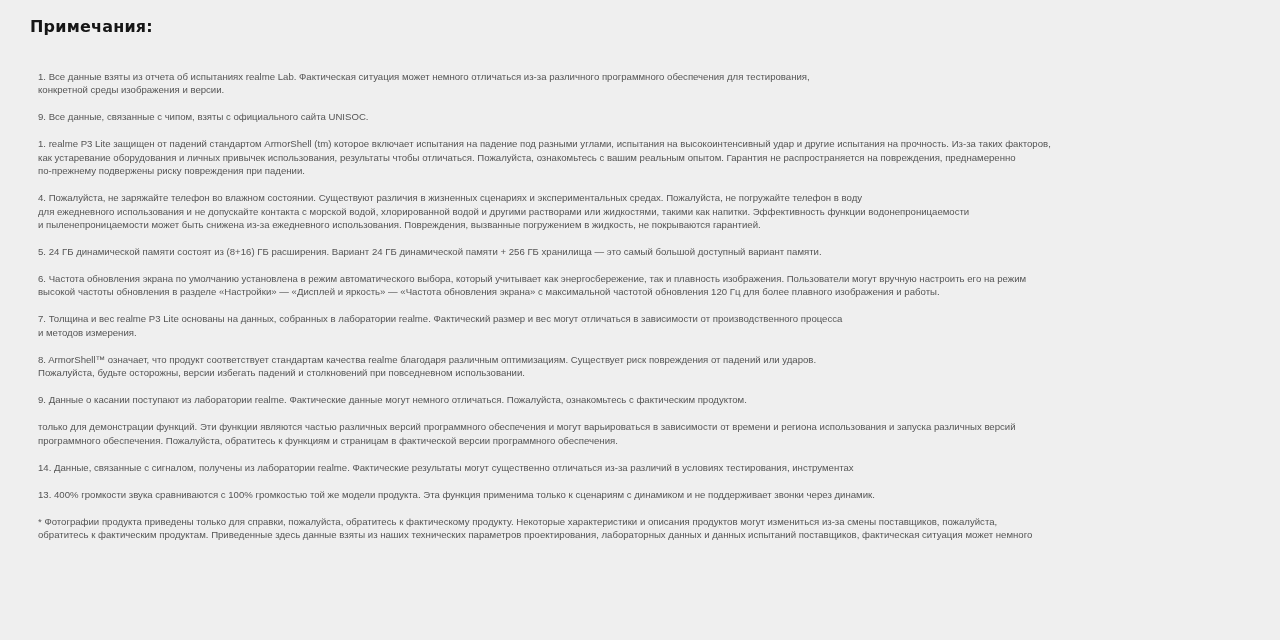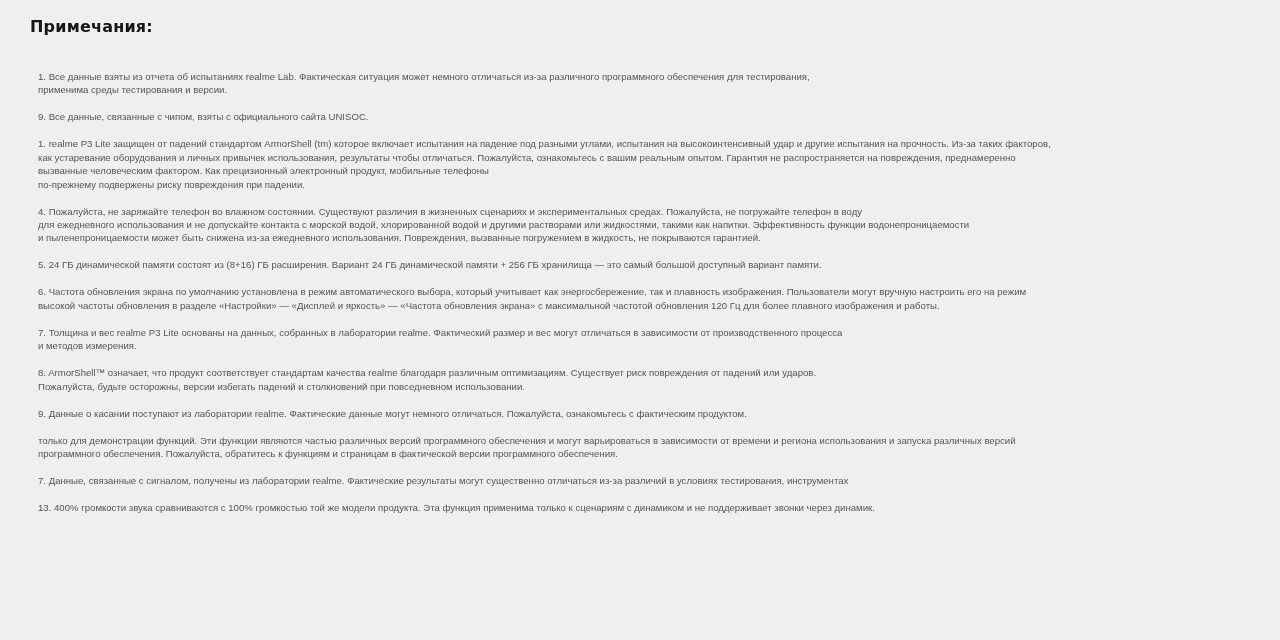--- a/index.html
+++ b/index.html
@@ -51,29 +51,28 @@
   </style>
 </head>
 <body>
 
 <div class="page">
   <h1 class="title">Примечания:</h1>
 
   <ul class="notes">
     <li class="note">
       <span class="line">1. Все данные взяты из отчета об испытаниях realme Lab. Фактическая ситуация может немного отличаться из-за различного программного обеспечения для тестирования,</span>
-      <span class="line">применима среды тестирования и версии.</span>
+      <span class="line">конкретной среды изображения и версии.</span>
     </li>
     <li class="note">
       <span class="line">9. Все данные, связанные с чипом, взяты с официального сайта UNISOC.</span>
     </li>
     <li class="note">
       <span class="line">1. realme P3 Lite защищен от падений стандартом ArmorShell (tm) которое включает испытания на падение под разными углами, испытания на высокоинтенсивный удар и другие испытания на прочность. Из-за таких факторов,</span>
       <span class="line">как устаревание оборудования и личных привычек использования, результаты чтобы отличаться. Пожалуйста, ознакомьтесь с вашим реальным опытом. Гарантия не распространяется на повреждения, преднамеренно</span>
-      <span class="line">вызванные человеческим фактором. Как прецизионный электронный продукт, мобильные телефоны</span>
       <span class="line">по-прежнему подвержены риску повреждения при падении.</span>
     </li>
     <li class="note">
       <span class="line">4. Пожалуйста, не заряжайте телефон во влажном состоянии. Существуют различия в жизненных сценариях и экспериментальных средах. Пожалуйста, не погружайте телефон в воду</span>
       <span class="line">для ежедневного использования и не допускайте контакта с морской водой, хлорированной водой и другими растворами или жидкостями, такими как напитки. Эффективность функции водонепроницаемости</span>
       <span class="line">и пыленепроницаемости может быть снижена из-за ежедневного использования. Повреждения, вызванные погружением в жидкость, не покрываются гарантией.</span>
     </li>
     <li class="note">
       <span class="line">5. 24 ГБ динамической памяти состоят из (8+16) ГБ расширения. Вариант 24 ГБ динамической памяти + 256 ГБ хранилища — это самый большой доступный вариант памяти.</span>
     </li>
@@ -90,21 +89,23 @@
       <span class="line">Пожалуйста, будьте осторожны, версии избегать падений и столкновений при повседневном использовании.</span>
     </li>
     <li class="note">
       <span class="line">9. Данные о касании поступают из лаборатории realme. Фактические данные могут немного отличаться. Пожалуйста, ознакомьтесь с фактическим продуктом.</span>
     </li>
     <li class="note">
       <span class="line">только для демонстрации функций. Эти функции являются частью различных версий программного обеспечения и могут варьироваться в зависимости от времени и региона использования и запуска различных версий</span>
       <span class="line">программного обеспечения. Пожалуйста, обратитесь к функциям и страницам в фактической версии программного обеспечения.</span>
     </li>
     <li class="note">
-      <span class="line">7. Данные, связанные с сигналом, получены из лаборатории realme. Фактические результаты могут существенно отличаться из-за различий в условиях тестирования, инструментах</span>
+      <span class="line">14. Данные, связанные с сигналом, получены из лаборатории realme. Фактические результаты могут существенно отличаться из-за различий в условиях тестирования, инструментах</span>
     </li>
     <li class="note">
       <span class="line">13. 400% громкости звука сравниваются с 100% громкостью той же модели продукта. Эта функция применима только к сценариям с динамиком и не поддерживает звонки через динамик.</span>
     </li>
     <li class="note">
+      <span class="line">* Фотографии продукта приведены только для справки, пожалуйста, обратитесь к фактическому продукту. Некоторые характеристики и описания продуктов могут измениться из-за смены поставщиков, пожалуйста,</span>
+      <span class="line">обратитесь к фактическим продуктам. Приведенные здесь данные взяты из наших технических параметров проектирования, лабораторных данных и данных испытаний поставщиков, фактическая ситуация может немного</span>
     </li>
   </ul>
 </div>
 
 </body></html>

